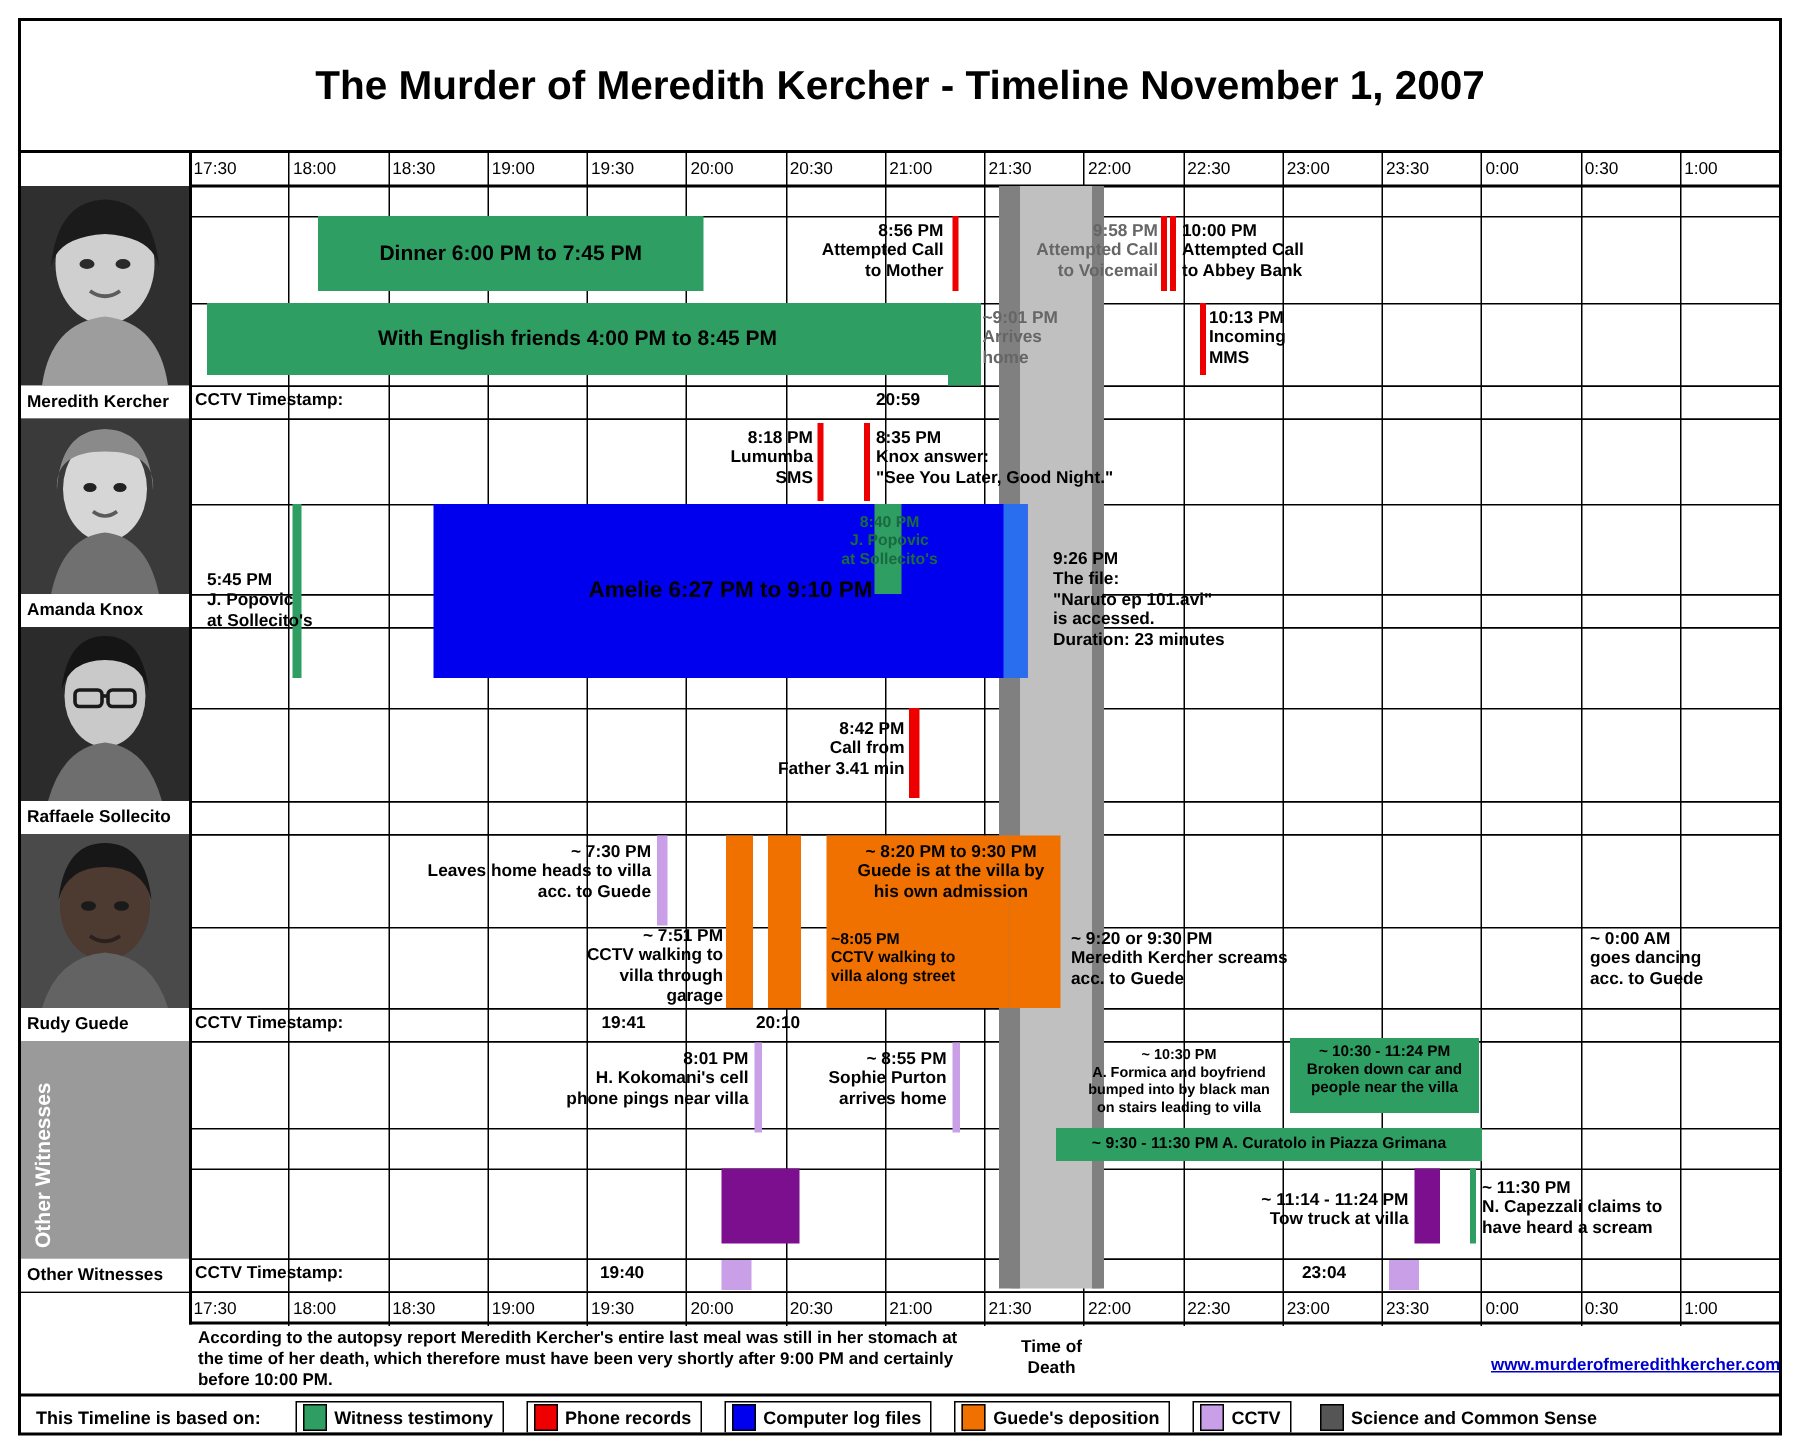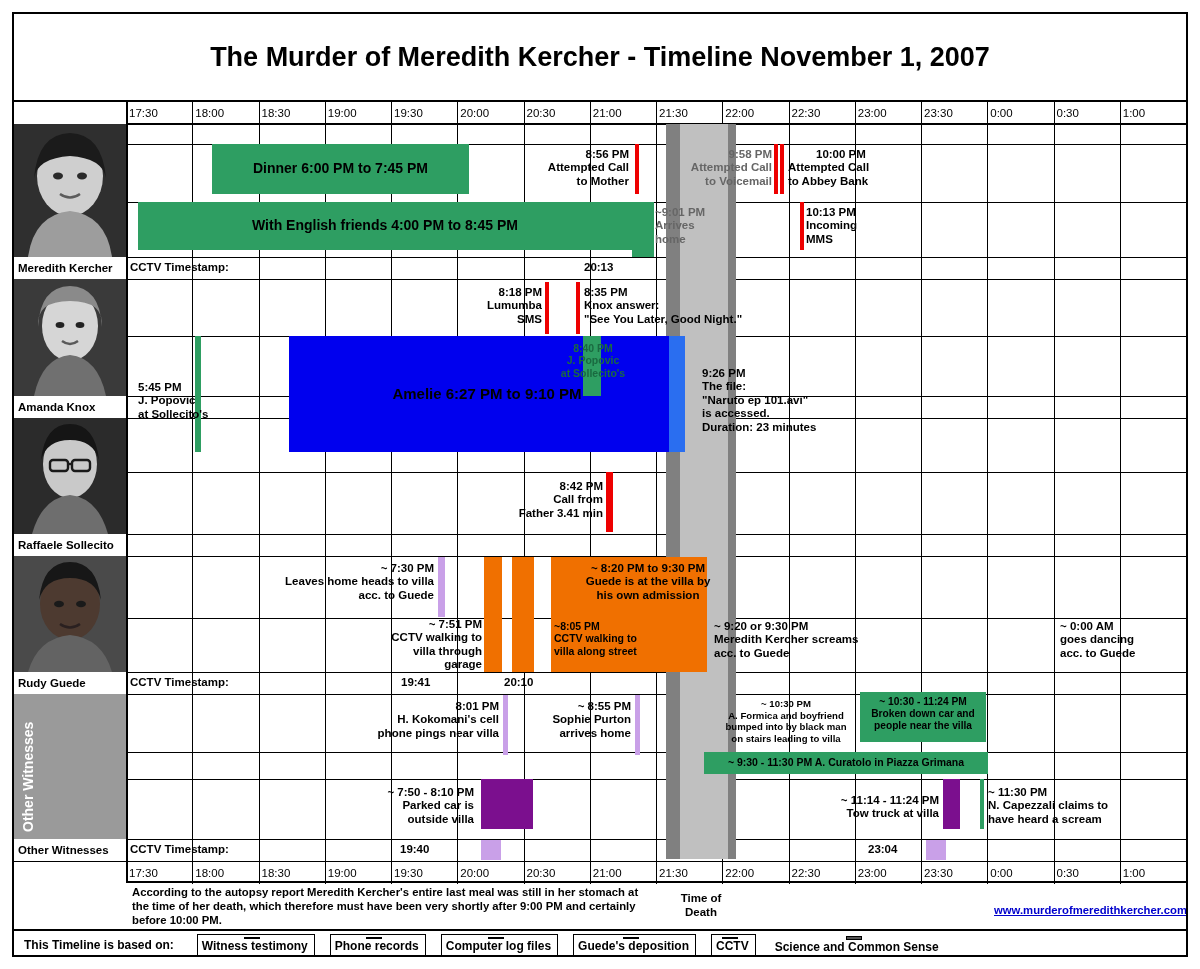--- a/index.html
+++ b/index.html
@@ -129,21 +129,21 @@
   
   #legend {
     position: absolute; left: 0; width: 1172px; height: 30px;
     display: flex; align-items: center;
     font-size: 12px; font-weight: bold;
     padding-left: 10px;
     gap: 15px;
   }
   .leg-title { margin-right: 8px; }
   .leg-sw { width: 16px; height: 18px; border: 1px solid #000; margin-right: 5px; }
-  .leg-box { border: 1px solid #000; padding: 2px 6px 2px 4px; display:flex; align-items:center; height: 22px; flex-direction: column;}
+  .leg-box { border: 1px solid #000; padding: 2px 6px 2px 4px; display:flex; align-items:center; height: 22px;}
 
   .otherwit-vert {
     position: absolute;
     color: #fff; font-size: 14px; font-weight: bold;
     writing-mode: vertical-rl; transform: rotate(180deg);
   }
   .noteblock {
     position: absolute; font-size: 10.5px; font-weight: bold; line-height: 1.2;
     color: #000; text-align: left;
   }
@@ -322,41 +322,41 @@
 
     <div class="bar red" style="left:760px; top:130px; width:4px; height:50px;"></div>
     <div class="txt grey" style="left:640px; top:134px; width:118px;">
       <span style="white-space:pre-line;">9:58 PM
 Attempted Call
 to Voicemail</span>
     </div>
 
     <div class="bar red" style="left:766px; top:130px; width:4px; height:50px;"></div>
     <div class="txt l" style="left:774px; top:134px; width:150px;">
-      <span style="white-space:pre-line;margin-left:28px;">10:00 PM
+      <span style="white-space:pre-line;">10:00 PM
 Attempted Call
 to Abbey Bank</span>
     </div>
 
     <div class="txt l grey" style="left:641px; top:192px; width:68px;">
       <span style="white-space:pre-line;">~9:01 PM
 Arrives
 home</span>
     </div>
 
     <div class="bar red" style="left:786px; top:188px; width:4px; height:48px;"></div>
     <div class="txt l" style="left:792px; top:192px; width:120px;">
       <span style="white-space:pre-line;">10:13 PM
 Incoming
 MMS</span>
     </div>
 
     <div class="tsrow" style="top:243px; height:22px;">
       <span class="tslabel" style="top:4px;">CCTV Timestamp:</span>
-      <span style="position:absolute; left:458px; top:4px;">20:13</span>
+      <span style="position:absolute; left:458px; top:4px;">20:59</span>
     </div>
 
     <div class="bar red" style="left:531px; top:268px; width:4px; height:52px;"></div>
     <div class="txt" style="left:420px; top:272px; width:108px;">
       <span style="white-space:pre-line;">8:18 PM
 Lumumba
 SMS</span>
     </div>
 
     <div class="bar red" style="left:562px; top:268px; width:4px; height:52px;"></div>
@@ -416,21 +416,21 @@
 
     <div class="bar orange" style="left:470px; top:543px; width:18px; height:115px;">
       
     </div>
     <div class="bar orange" style="left:498px; top:543px; width:22px; height:115px;">
       
     </div>
 
     <div class="bar orange" style="left:537px; top:543px; width:122px; height:115px;"></div>
     <div class="bar orange" style="left:659px; top:543px; width:34px; height:115px;"></div>
-    <div class="txt c" style="left:554px; top:548px; width:160px;">
+    <div class="txt c" style="left:540px; top:548px; width:160px;">
       <span style="white-space:pre-line;">~ 8:20 PM to 9:30 PM
 Guede is at the villa by
 his own admission</span>
     </div>
     <div class="txt l" style="left:540px; top:606px; width:125px; font-size:10.5px;">
       <span style="white-space:pre-line;">~8:05 PM
 CCTV walking to
 villa along street</span>
     </div>
 
@@ -475,25 +475,20 @@
     <div class="txt c" style="left:846px; top:682px; width:126px; font-size:10.2px;">
       <span style="white-space:pre-line;">~ 10:30 - 11:24 PM
 Broken down car and
 people near the villa</span>
     </div>
     <div class="bar green" style="left:690px; top:738px; width:284px; height:22px; font-size:10.5px;">
       <span>~ 9:30 - 11:30 PM A. Curatolo in Piazza Grimana</span>
     </div>
 
     <div class="bar purple" style="left:467px; top:765px; width:52px; height:50px;"></div>
-    <div class="txt" style="left:330px; top:772px; width:130px;">
-      <span style="white-space:pre-line;">~ 7:50 - 8:10 PM
-Parked car is
-outside villa</span>
-    </div>
 
     <div class="bar purple" style="left:929px; top:765px; width:17px; height:50px;"></div>
     <div class="txt" style="left:790px; top:780px; width:135px;">
       <span style="white-space:pre-line;">~ 11:14 - 11:24 PM
 Tow truck at villa</span>
     </div>
 
     <div class="bar green" style="left:966px; top:765px; width:4px; height:50px;"></div>
     <div class="txt l" style="left:974px; top:772px; width:180px;">
       <span style="white-space:pre-line;">~ 11:30 PM

